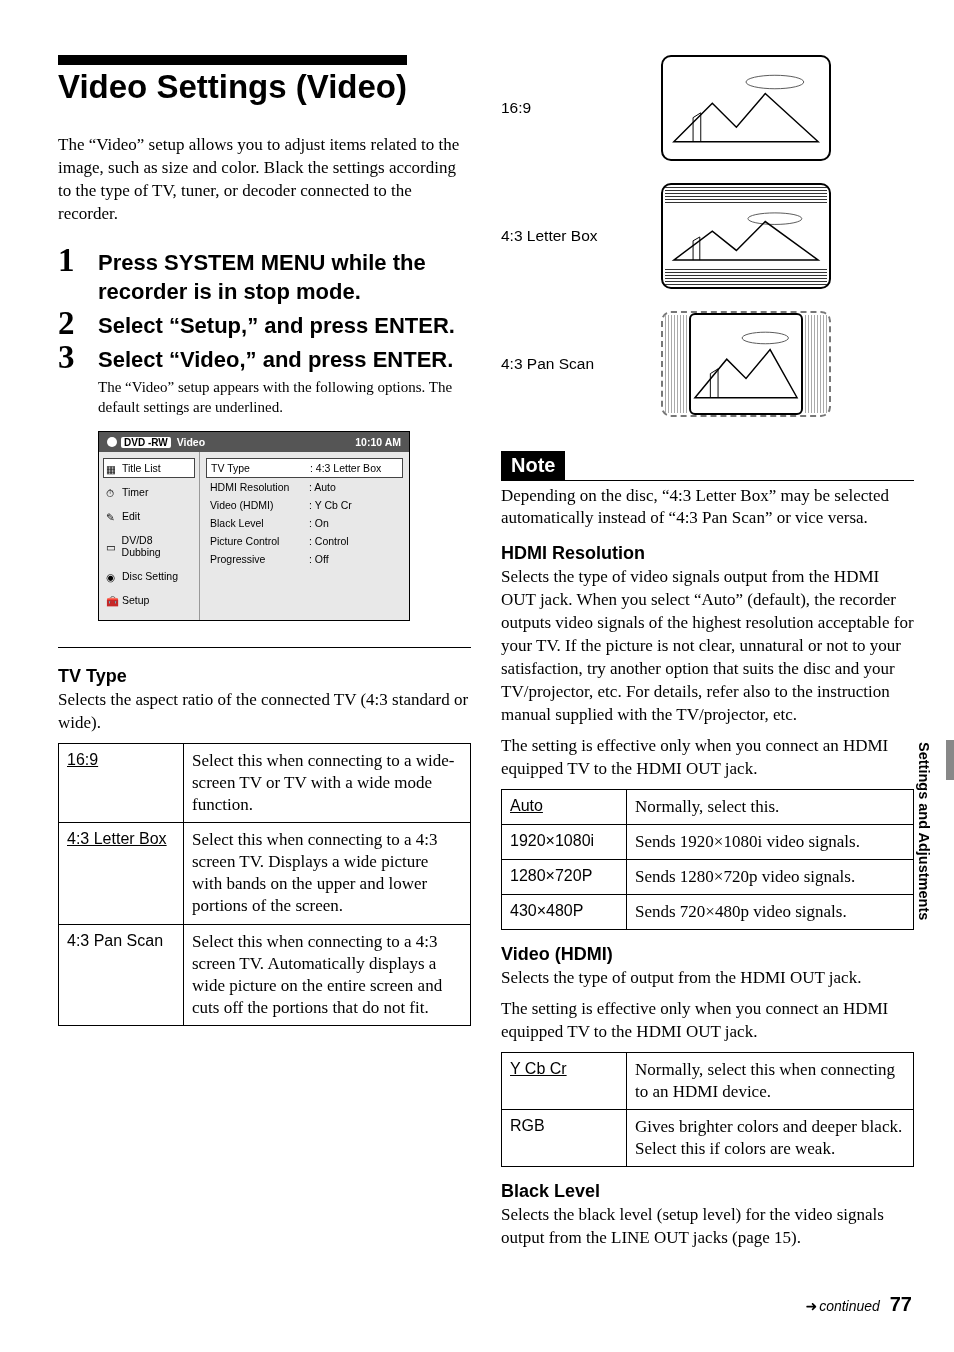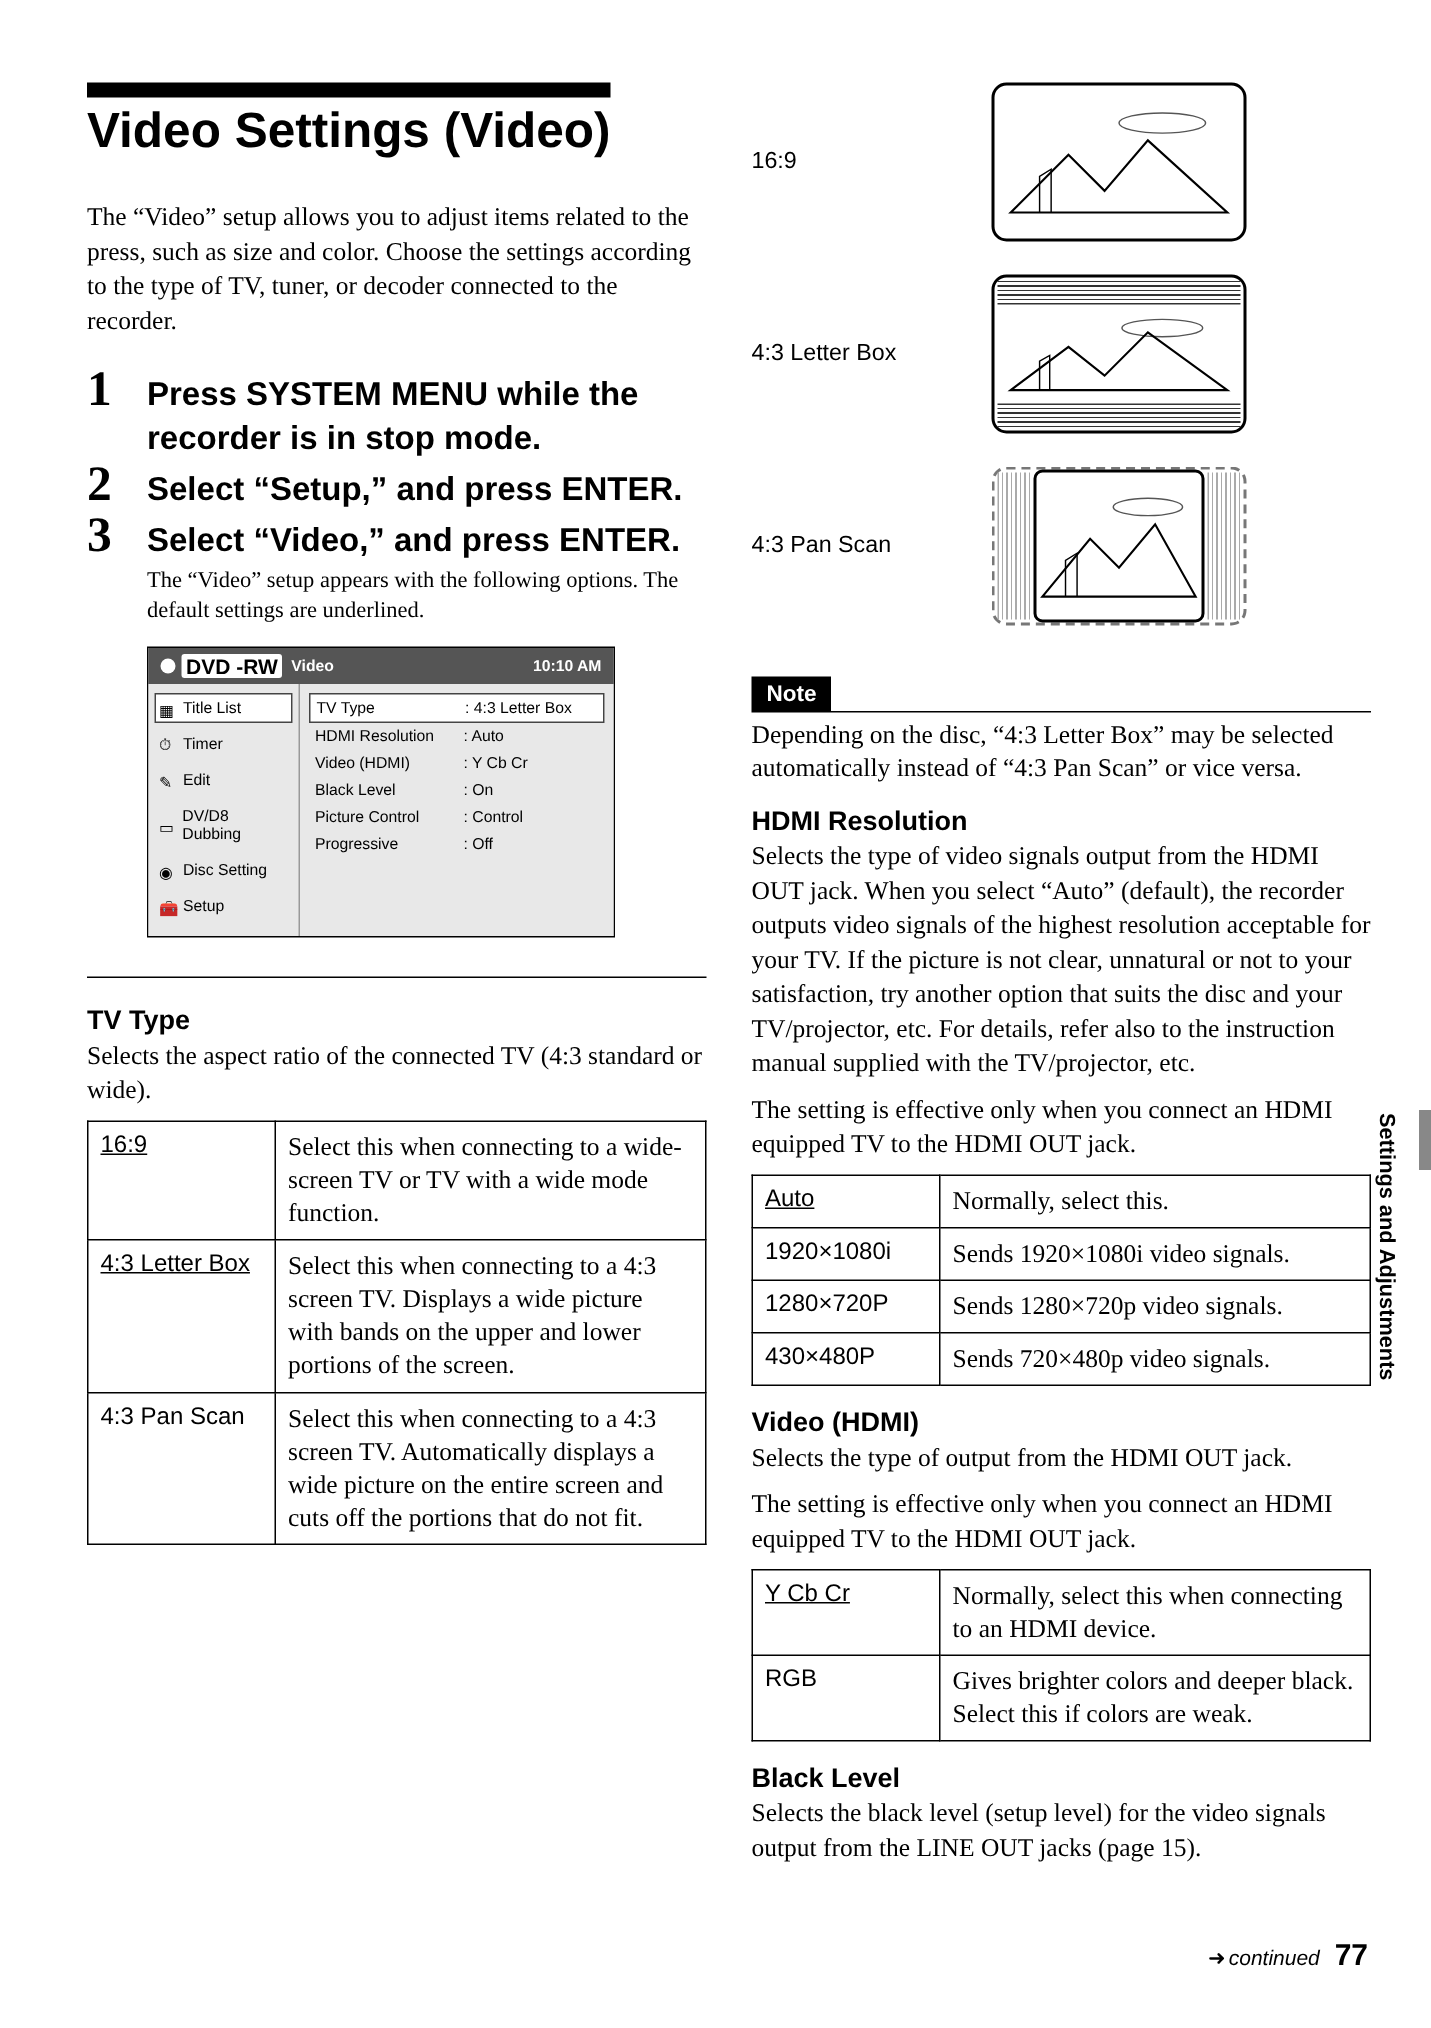--- a/index.html
+++ b/index.html
@@ -89,21 +89,21 @@
     color: #fff;
     display: flex;
     align-items: center;
     padding: 4px 8px;
     font-weight: bold;
   }
   .osd-header .disc {
     width: 10px; height: 10px; border-radius: 50%; background: #fff; margin-right: 4px;
   }
   .osd-header .dvdtag {
-    background: #fff; color: #000; padding: 0 3px; border-radius: 2px; font-size: 14px; margin-right: 6px;
+    background: #fff; color: #000; padding: 0 3px; border-radius: 2px; font-size: 10px; margin-right: 6px;
   }
   .osd-header .time { margin-left: auto; }
   .osd-body {
     display: flex;
     background: #e8e8e8;
   }
   .osd-side {
     width: 92px;
     padding: 6px 4px;
     border-right: 1px solid #999;
@@ -212,21 +212,21 @@
   }
   .mountain svg { width: 100%; height: 100%; }
 
   .note-label {
     display: inline-block;
     background: #000;
     color: #fff;
     font-family: Arial, Helvetica, sans-serif;
     font-weight: bold;
     padding: 3px 10px;
-    font-size: 15px;
+    font-size: 20px;
     margin-top: 12px;
   }
   .note-line {
     border-top: 1px solid #000;
     margin-top: 0;
   }
   .note-text {
     font-family: Liberation Serif, serif;
     line-height: 1.3;
     margin: 4px 0 0 0;
@@ -261,21 +261,21 @@
   .footer .pg { font-weight: bold; font-size: 20px; }
 </style>
 </head>
 <body>
 
 <div class="page">
   <div class="cols">
 
     <div class="col">
       <h1 class="title">Video Settings (Video)</h1>
-      <p class="intro">The “Video” setup allows you to adjust items related to the press, such as size and color. Choose the settings according to the type of TV, tuner, or decoder connected to the recorder.</p>
+      <p class="intro">The “Video” setup allows you to adjust items related to the image, such as size and color. Black the settings according to the type of TV, tuner, or decoder connected to the recorder.</p>
 
       <ol class="steps">
         <li>
           <div class="step-head">Press SYSTEM MENU while the recorder is in stop mode.</div>
         </li>
         <li>
           <div class="step-head">Select “Setup,” and press ENTER.</div>
         </li>
         <li>
           <div class="step-head">Select “Video,” and press ENTER.</div>

